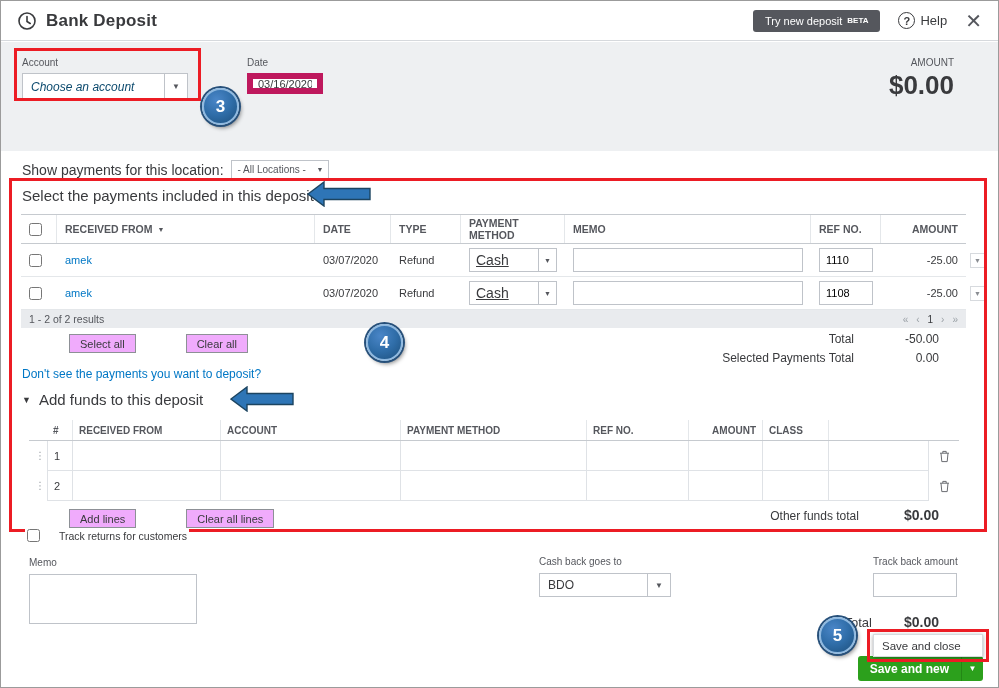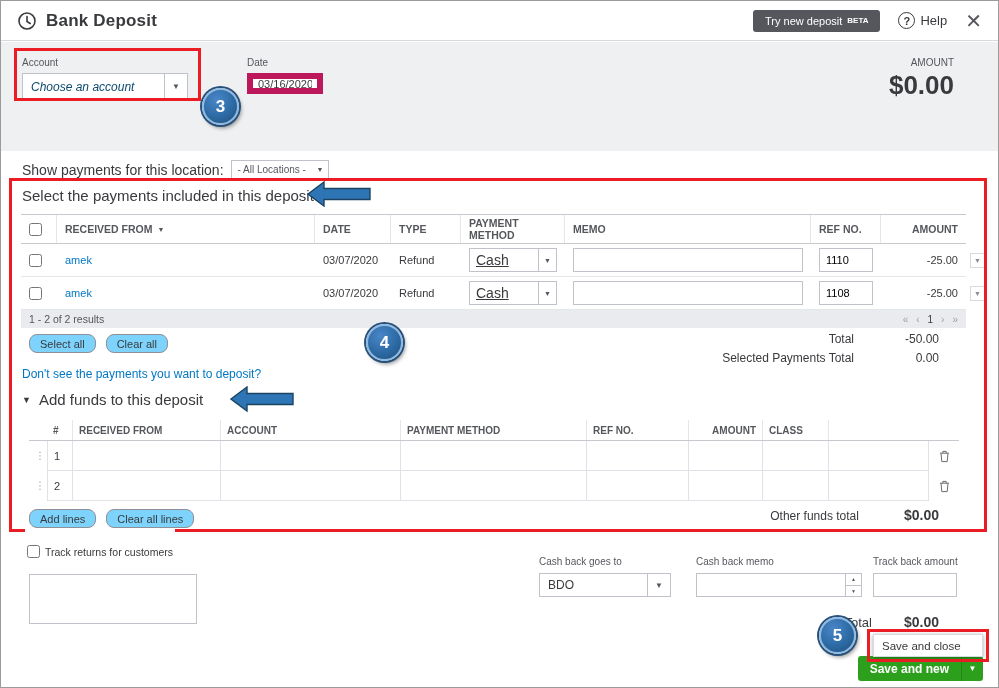--- a/index.html
+++ b/index.html
@@ -54,21 +54,21 @@
   .sort-caret { font-size:7px; margin-left:5px; color:#55575d; }
   .mini-select { border:1px solid #bfc3c9; height:24px; display:flex; align-items:center; background:#fff; width:94px; cursor:pointer; }
   .mini-select .sel-text { flex:1; padding:0 6px; font-size:14px; font-style:normal; color:#393a3d;text-decoration:underline; }
   .mini-select .sel-arrow { width:18px; font-size:7px; }
   .cell-input { width:100%; height:24px; border:1px solid #bfc3c9; font-size:11px; padding:0 6px; font-family:inherit; background:#fff; }
   .row-caret { position:absolute; right:-19px; top:9px; width:15px; height:15px; border:1px solid #d7dade; background:#fff; display:flex; align-items:center; justify-content:center; font-size:7px; color:#8a8d92; cursor:pointer; }
   .results-bar { display:flex; align-items:center; height:18px; background:#e9ebee; font-size:10.5px; color:#55575d; padding:0 8px; }
   .pager { margin-left:auto; display:flex; gap:8px; font-size:10px; color:#9aa0a6; align-items:center; }
   .pager .cur { color:#393a3d; }
   .pager span { cursor:pointer; }
-  .btn { background:#7dd3fc; border:1px solid #8d9096; border-radius:8px; font-size:11px; color:#393a3d; padding:2px 10px; height:19px; font-family:inherit; cursor:pointer; }
+  .btn { background:#f0abfc; border:1px solid #8d9096; border-radius:0; font-size:11px; color:#393a3d; padding:2px 10px; height:19px; font-family:inherit; cursor:pointer;margin-left:40px; }
   .sel-buttons { position:absolute; left:28px; top:333px; display:flex; gap:10px; }
   .totals { position:absolute; right:59px; top:331px; font-size:12px; }
   .totals .trow { display:flex; justify-content:flex-end; margin-bottom:5px; }
   .totals .tvalue { width:85px; text-align:right; }
   .dont-see { position:absolute; left:21px; top:366px; font-size:12px; color:#0077c5; cursor:pointer; }
 
   
   .addfunds-title { position:absolute; left:21px; top:390px; font-size:15px; display:flex; align-items:center; gap:8px; cursor:pointer; }
   .tri { font-size:9px; color:#393a3d; }
   .ftable { position:absolute; left:28px; top:419px; width:930px; font-size:11px; }
@@ -81,21 +81,21 @@
   .fbody .bordered { border-bottom:1px solid #dfe2e6; border-right:1px solid #dfe2e6; cursor:text; }
   .fbody .first-col { border-left:1px solid #dfe2e6; }
   .drag-dots { color:#9aa0a6; font-size:10px; letter-spacing:0; cursor:grab; line-height:1; }
   .trash-btn { background:none; border:none; cursor:pointer; display:flex; align-items:center; justify-content:center; width:100%; height:100%; }
   .funds-buttons { position:absolute; left:28px; top:508px; display:flex; gap:10px; }
   .other-funds { position:absolute; right:59px; top:506px; display:flex; align-items:baseline; gap:45px; }
   .of-label { font-size:12px; }
   .of-value { font-size:14px; font-weight:bold; }
 
   
-  .track-returns { position:absolute; left:24px; top:528px; display:flex; align-items:center; gap:5px; font-size:10.5px; z-index:51; background:#fff; padding:16px 2px; }
+  .track-returns { position:absolute; left:24px; top:528px; display:flex; align-items:center; gap:19px; font-size:10.5px; z-index:51; background:#fff; padding:0 2px; }
   .memo-group { position:absolute; left:28px; top:556px; }
   .memo-box { width:168px; height:50px; border:1px solid #bfc3c9; margin-top:6px; font-family:inherit; font-size:12px; padding:4px; resize:none; display:block; }
   .cashback-goesto { position:absolute; left:538px; top:555px; }
   .cb-select { width:132px; height:24px; margin-top:6px; }
   .cashback-memo { position:absolute; left:695px; top:555px; }
   .cb-memo-wrap { width:166px; height:24px; margin-top:6px; border:1px solid #bfc3c9; display:flex; background:#fff; }
   .cb-memo-input { flex:1; border:none; font-family:inherit; font-size:11px; padding:0 6px; outline:none; min-width:0; }
   .spinner { width:16px; border-left:1px solid #bfc3c9; display:flex; flex-direction:column; }
   .spin-btn { flex:1; display:flex; align-items:center; justify-content:center; font-size:5px; color:#55575d; cursor:pointer; }
   .spin-btn + .spin-btn { border-top:1px solid #bfc3c9; }
@@ -368,30 +368,20 @@
   </div>
 
   <div class="cashback-goesto">
     <span class="field-label">Cash back goes to</span>
     <div class="fake-select cb-select">
       <span class="sel-text">BDO</span>
       <span class="sel-arrow">▼</span>
     </div>
   </div>
 
-  <div class="cashback-memo">
-    <span class="field-label">Cash back memo</span>
-    <div class="cb-memo-wrap">
-      <input class="cb-memo-input" style="">
-      <span class="spinner">
-        <span class="spin-btn">▲</span>
-        <span class="spin-btn">▼</span>
-      </span>
-    </div>
-  </div>
 
   <div class="cashback-amount">
     <span class="field-label">Track back amount</span>
     <input class="cb-amount-input" style="">
   </div>
 
   <div class="grand-total">
     <span class="gt-label">Total</span>
     <span class="gt-value">$0.00</span>
   </div>

